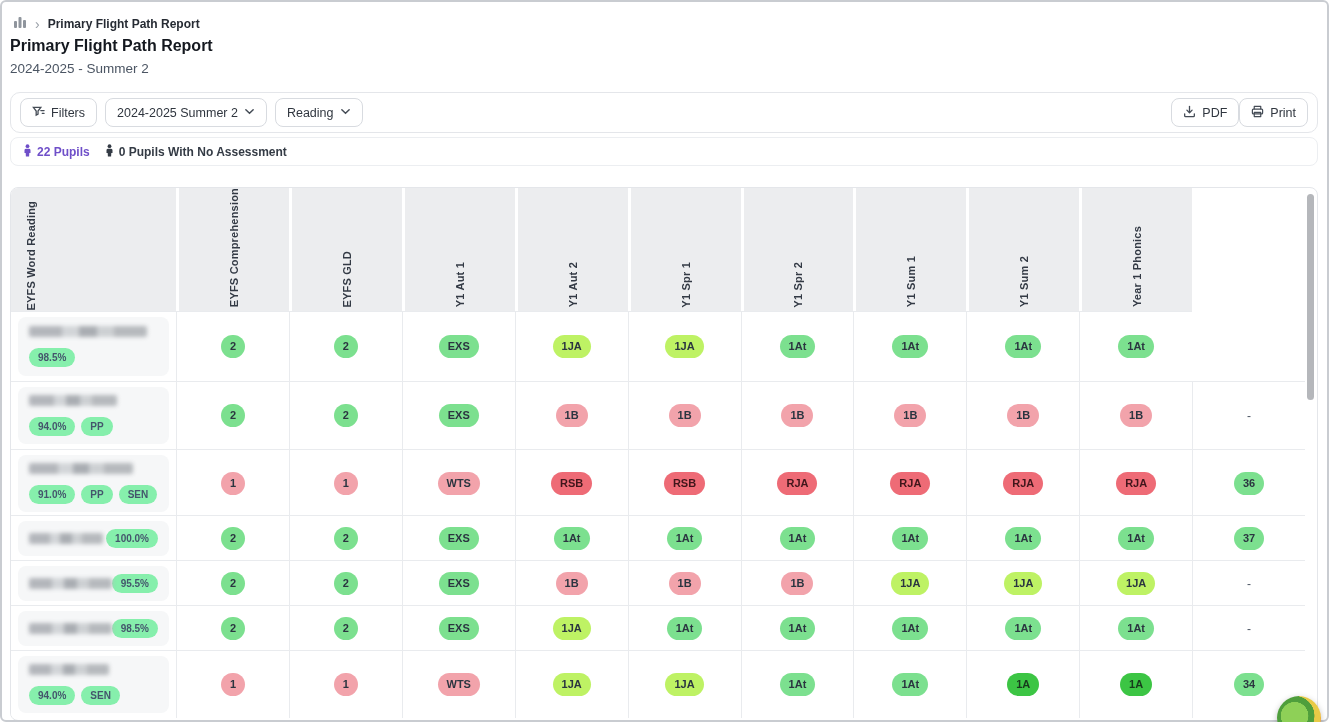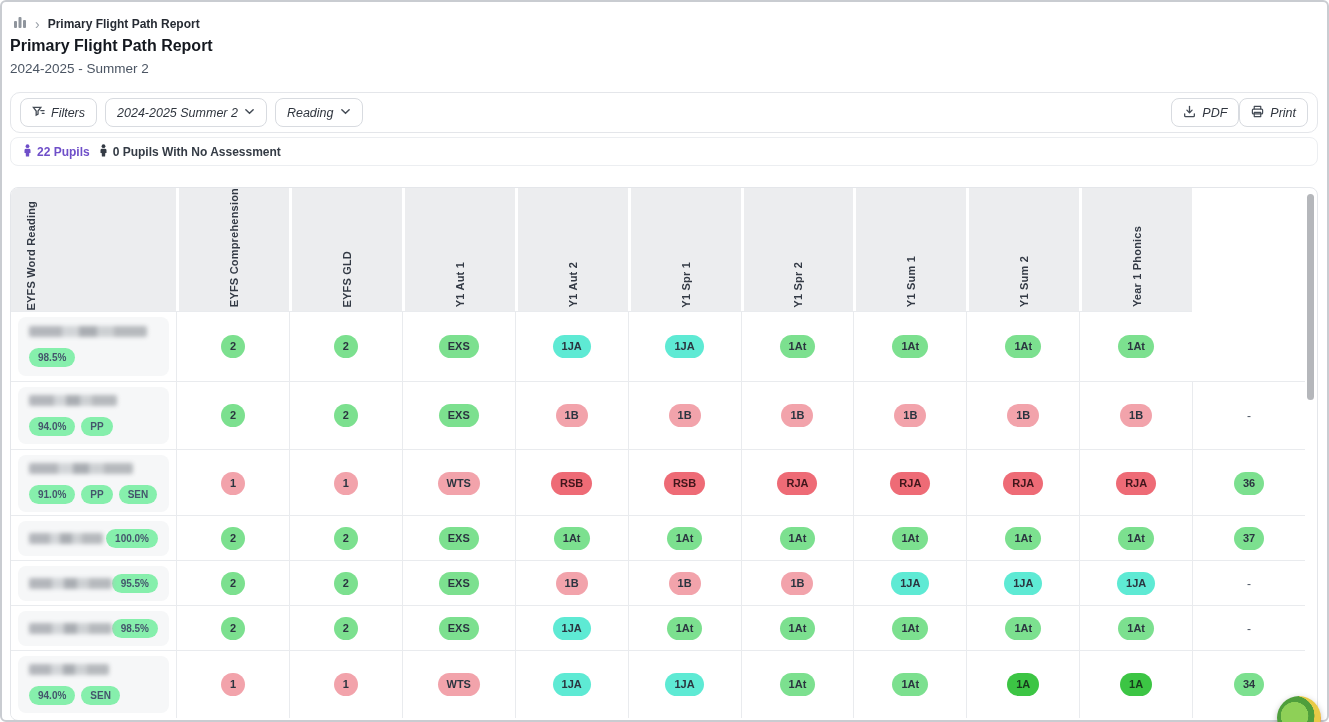--- a/index.html
+++ b/index.html
@@ -13,28 +13,28 @@
   .breadcrumb .sep { color:#9aa0a8; font-weight:normal; font-size:14px; line-height:1; }
   .page-title { position:absolute; left:10px; top:37px; font-size:16px; font-weight:bold; color:#14181f; }
   .page-subtitle { position:absolute; left:10px; top:61px; font-size:13.5px; color:#4b5563; }
 
   
   .toolbar { position:absolute; left:10px; top:92px; width:1308px; height:41px;
     border:1px solid #e4e6ea; border-radius:10px; background:#fff;
     display:flex; align-items:center; padding:0 9px; gap:8px; }
   .btn { display:inline-flex; align-items:center; gap:6px; height:29px; padding:0 11px;
     border:1px solid #d8dbe0; border-radius:8px; background:#fff; font-size:12.5px; color:#30363f;
-    cursor:pointer; white-space:nowrap;font-style:italic; }
+    cursor:pointer; white-space:nowrap; }
   .btn svg { flex:0 0 auto; }
   .toolbar .right { margin-left:auto; display:flex; gap:0; }
 
   
   .statsbar { position:absolute; left:10px; top:137px; width:1308px; height:29px;
     border:1px solid #eceef1; border-radius:8px; background:#fff;
-    display:flex; align-items:center; padding:0 11px; gap:8px; }
+    display:flex; align-items:center; padding:0 11px; gap:14px; }
   .stat { display:flex; align-items:center; gap:4px; font-size:12px; font-weight:bold; }
   .stat.purple { color:#6f4fc9; }
   .stat.dark { color:#343b45; }
   .filter-summary { margin-left:auto; font-size:11.5px; color:#8a9099; }
 
   
   .tcard { position:absolute; left:10px; top:187px; width:1308px; height:534px;
     border:1px solid #e4e6ea; border-radius:8px; background:#fff; overflow:hidden; }
   .tgrid { margin-right:12px; }
   .hrow, .trow { display:grid; grid-template-columns:165px repeat(10, 1fr); }
@@ -56,21 +56,21 @@
   .nameblur { height:11px; border-radius:2px; filter:blur(2px);
     background:linear-gradient(90deg,#b3b6bb 0 28%,#d2d5d8 28% 42%,#a9adb2 42% 58%,#cdd0d3 58% 72%,#b6b9bd 72% 100%); }
   .pbadges { display:flex; gap:6px; }
   .pbadge { background:#86efac; color:#44566c; font-size:10px; font-weight:bold;
     padding:4px 9px; border-radius:11px; white-space:nowrap; }
 
   .pill { font-size:11px; font-weight:bold; padding:5px 9px; border-radius:13px;
     color:#2b3540; line-height:1.2; }
   .pill.green  { background:#7ce08f; }
   .pill.dgreen { background:#3cc544; color:#173a1c; }
-  .pill.yellow { background:#5eead4; }
+  .pill.yellow { background:#bef264; }
   .pill.pink   { background:#f2a3ab; }
   .pill.red    { background:#ee6b76; color:#40161b; }
   .dashval { font-size:12px; color:#4b5563; }
 
   
   .vscroll { position:absolute; top:2px; right:2px; bottom:2px; width:9px; }
   .vthumb { position:absolute; top:4px; right:1px; width:7px; height:206px;
     background:#b5b7bb; border-radius:4px; }
 
   

